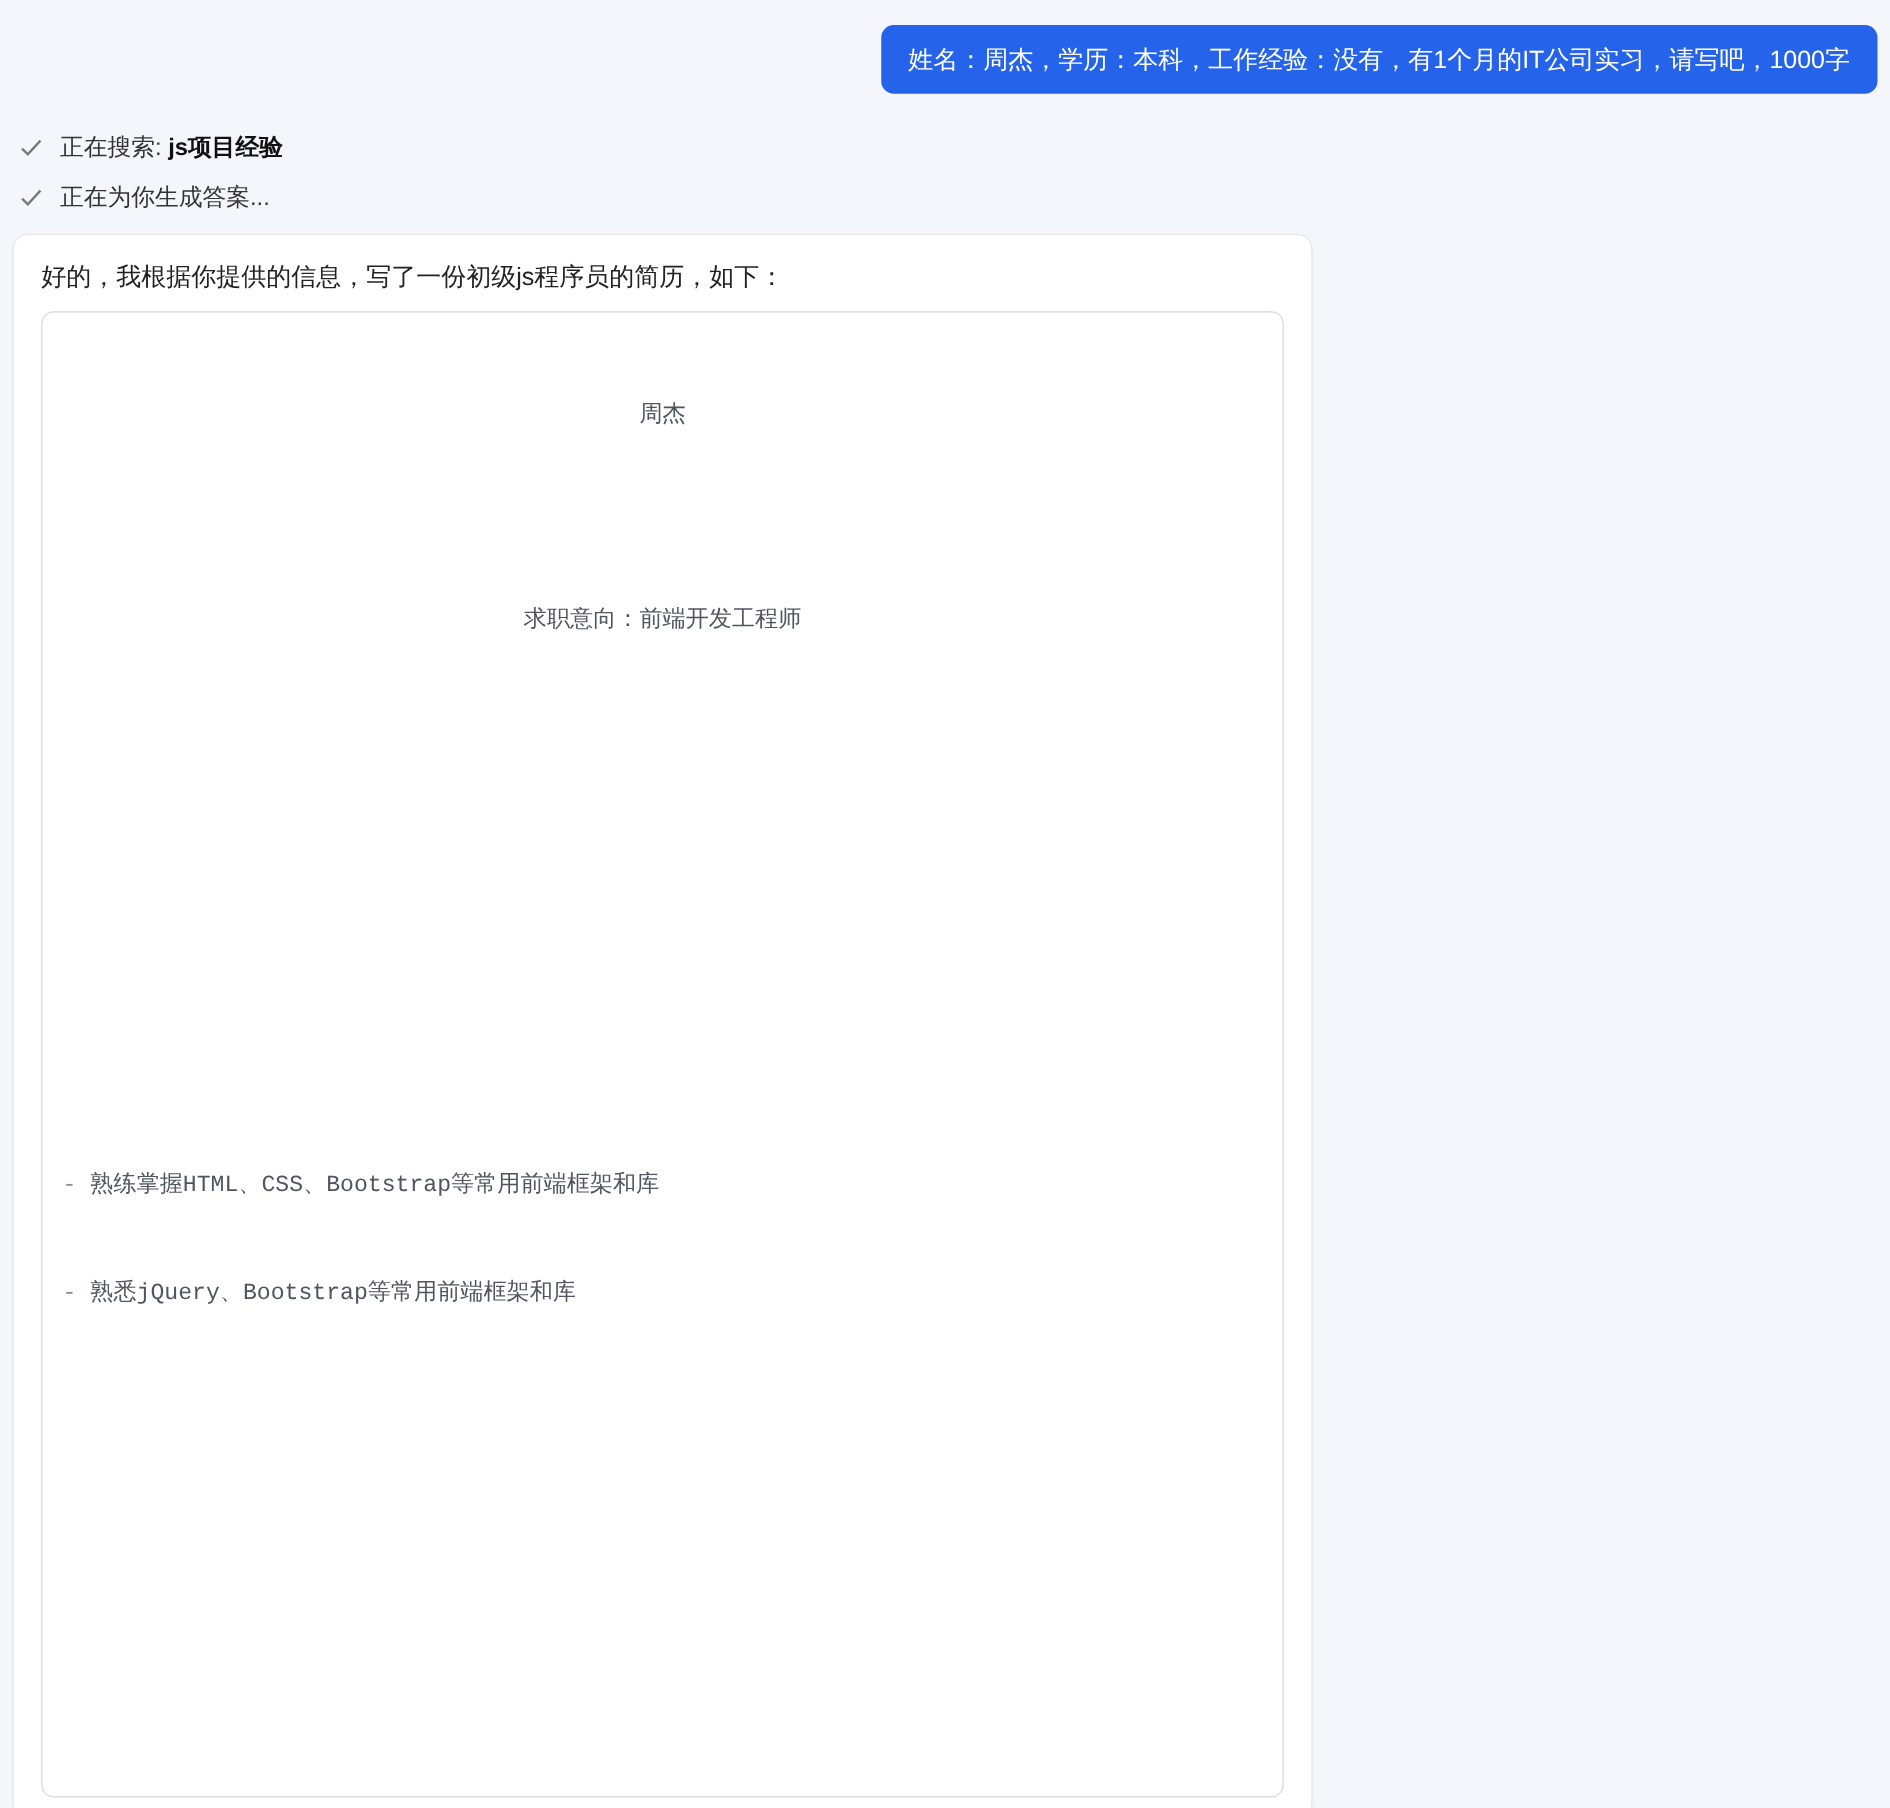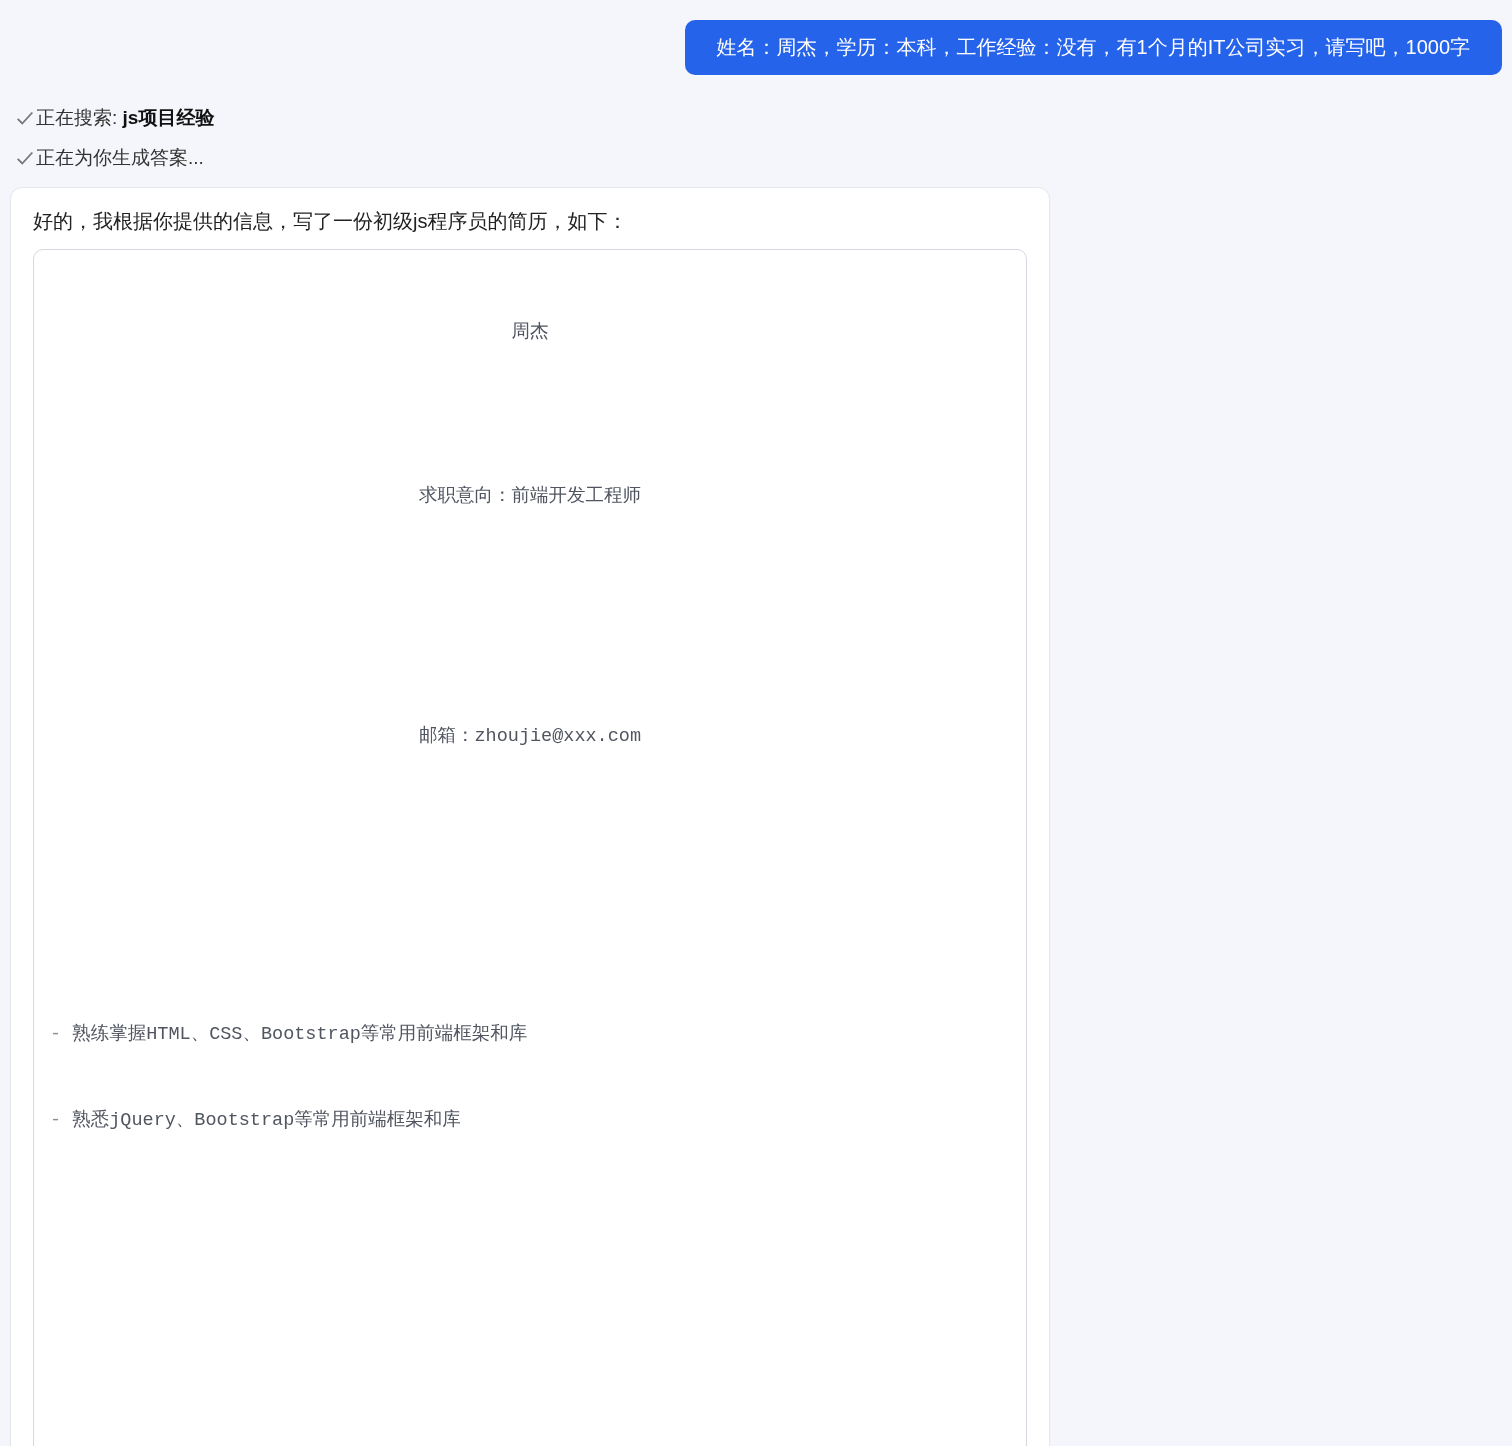--- a/index.html
+++ b/index.html
@@ -12,28 +12,29 @@
   position: relative;
 }
 .user-msg {
   display: flex;
   justify-content: flex-end;
   margin-bottom: 30px;
 }
 .user-bubble {
   background: #2563eb;
   color: #fff;
-  padding: 14px 32px;
+  padding: 14px 22px;
   border-radius: 10px;
   font-size: 20px;
   max-width: 900px;
 }
 .status-row {
   display: flex;
   align-items: center;
+  gap: 12px;
   margin: 8px 0 14px 4px;
   font-size: 19px;
   color: #333;
 }
 .status-row .check {
   width: 22px; height: 22px;
   stroke: #777; stroke-width: 2; fill: none;
 }
 .status-label { color: #333; }
 .status-bold { font-weight: 700; color: #111; }
@@ -92,21 +93,20 @@
 
 <div class="response-card">
   <div class="intro-text">好的，我根据你提供的信息，写了一份初级js程序员的简历，如下：</div>
 
   <div class="resume-box">
     <span class="rb-line">周杰</span>
     <div class="rb-spacer"></div>
     <span class="rb-line">求职意向：前端开发工程师</span>
     <div class="rb-spacer"></div>
     <div class="rb-spacer"></div>
-    <span class="rb-line">邮箱：zhoujie@xxx.com</span>
     <div class="rb-spacer"></div>
     <div class="rb-spacer"></div>
     <ul class="dash-list">
       <li>熟练掌握HTML、CSS、Bootstrap等常用前端框架和库</li>
       <li>熟悉jQuery、Bootstrap等常用前端框架和库</li>
       
       
       
     </ul>
     

